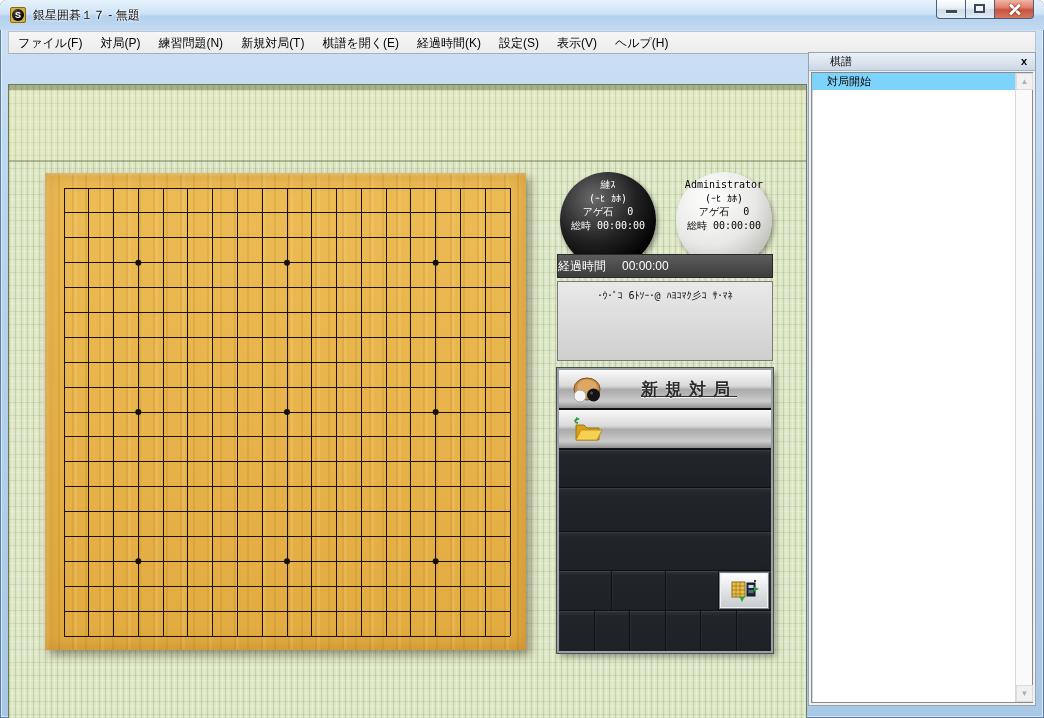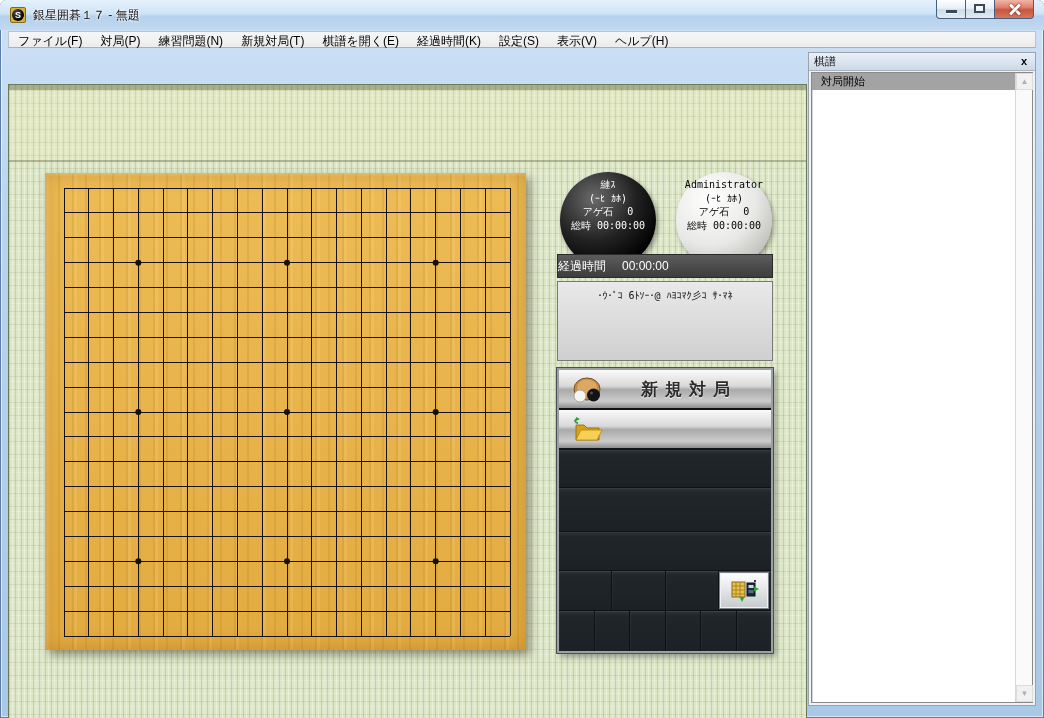--- a/index.html
+++ b/index.html
@@ -27,23 +27,23 @@
   .cap-btn.min   { width:30px; border-radius:0 0 0 4px; }
   .cap-btn.max   { width:28px; border-left:none; border-right:none; }
   .cap-btn.close { width:40px; border-radius:0 0 4px 0;
     background:linear-gradient(180deg,#f2b5a4 0%,#e08270 40%,#c7543e 55%,#d8775e 100%); }
   .glyph-min { position:absolute; left:9px; bottom:5px; width:11px; height:3px; background:#3a4a58; box-shadow:0 1px 0 rgba(255,255,255,.7);}
   .glyph-max { position:absolute; left:8px; top:4px; width:11px; height:9px; border:2px solid #3a4a58; background:rgba(255,255,255,.6);}
   .glyph-x1,.glyph-x2 { position:absolute; left:13px; top:8px; width:14px; height:3px; background:#fff; border-radius:1px;
     box-shadow:0 0 2px #5a1408; }
   .glyph-x1 { transform:rotate(45deg);} .glyph-x2 { transform:rotate(-45deg);}
   
-  .menubar { position:absolute; left:8px; top:31px; width:1028px; height:17px;
+  .menubar { position:absolute; left:8px; top:31px; width:1028px; height:23px;
     background:linear-gradient(180deg,#f6f6f6,#ececec); border:1px solid #b9c3cd; border-bottom-color:#a6b0ba;
-    display:flex; align-items:flex-start; }
+    display:flex; align-items:flex-end; }
   .menu-item { font-size:12px; color:#000; padding:0 9px; line-height:19px; cursor:default; }
   
   .client { position:absolute; left:8px; top:52px; width:1028px; height:658px; }
   
   .tatami { position:absolute; left:0; top:0; width:799px; height:658px;
     background-color:#dde7c6;
     background-image:
       repeating-linear-gradient(90deg, rgba(130,150,90,.28) 0 1px, rgba(0,0,0,0) 1px 3px, rgba(255,255,255,.30) 3px 4px, rgba(0,0,0,0) 4px 6px),
       repeating-linear-gradient(0deg, rgba(115,135,85,.16) 0 1px, rgba(0,0,0,0) 1px 8px, rgba(255,255,255,.22) 8px 9px, rgba(0,0,0,0) 9px 13px);
     border:1px solid #6a7a5a;margin-top:32px; }
@@ -83,40 +83,40 @@
     font-family:"DejaVu Sans Mono","Liberation Mono",monospace; }
   
   .panel { position:absolute; left:548px; top:283px; width:216px; height:285px; z-index:2;
     background:#1c2225; border:2px solid #9aa0a4; box-shadow:0 0 0 1px #4a4f52, 3px 4px 6px rgba(0,0,0,.35); }
   .big-btn { position:relative; width:100%; height:40px; border-bottom:2px solid #101316; cursor:pointer;
     background:linear-gradient(180deg,#fafafa 0%,#d9d9d9 42%,#a9a9a9 52%,#cccccc 82%,#8f8f8f 100%); }
   .big-btn .bicon { position:absolute; left:12px; top:6px; width:32px; height:28px; }
   .big-btn .blabel { position:absolute; left:48px; right:0; top:0; height:100%;
     display:flex; align-items:center; justify-content:center;
     font-family:"Liberation Serif",serif; font-weight:bold; font-size:17px; letter-spacing:7px; color:#2c2c2c;
-    text-shadow:0 1px 1px rgba(255,255,255,.9); }
+    text-shadow:0 1px 1px rgba(255,255,255,.9);text-decoration:underline; }
   .slot-row { width:100%; background:linear-gradient(180deg,#2c3337 0%,#20272a 12%,#1b2124 100%);
     border-bottom:1px solid #0d1114; box-shadow:inset 0 1px 0 rgba(255,255,255,.05); display:flex; }
   .slot-cell { height:100%; border-right:1px solid #0d1114; box-shadow:inset 1px 1px 0 rgba(255,255,255,.04);
     flex:1; position:relative; }
   .slot-cell:last-child { border-right:none; }
   .mini-btn { position:absolute; right:2px; top:1px; width:50px; height:37px; cursor:pointer;
     background:linear-gradient(180deg,#ffffff,#c6cacd); border:1px solid #7d8489; box-shadow:inset 0 0 0 1px #eef2f4; }
   .mini-btn svg { position:absolute; left:11px; top:7px; }
   
   .sidebar { position:absolute; left:800px; top:0; width:228px; height:654px;
     background:#eef2f7; border:1px solid #9aa2ac; }
   .sb-header { position:relative; height:18px; background:linear-gradient(180deg,#eaf0f8,#cdd8e6);
-    border-bottom:1px solid #aab4c0; font-size:11px; color:#111; line-height:17px; padding-left:5px; }
+    border-bottom:1px solid #aab4c0; font-size:11px; color:#111; line-height:17px; padding-left:21px; }
   .sb-close { position:absolute; right:4px; top:1px; width:14px; height:15px; text-align:center;
     font-size:11px; font-weight:bold; color:#000; cursor:pointer; line-height:15px; }
   .sb-list { position:absolute; left:2px; right:2px; top:19px; bottom:2px; background:#fff;
     border:1px solid #8a8a8a; box-shadow:inset 1px 1px 0 #d4d4d4; }
-  .kifu-item { height:17px; margin-right:17px; background:#a3a3a3; color:#000;
-    font-size:11px; line-height:17px; padding-left:9px; }
+  .kifu-item { height:17px; margin-right:17px; background:#7dd3fc; color:#000;
+    font-size:11px; line-height:17px; padding-left:15px; }
   .sb-scroll { position:absolute; right:0; top:0; bottom:0; width:17px; background:#fafafa;
     border-left:1px solid #d8d8d8; }
   .scroll-btn { position:absolute; left:0; width:17px; height:17px; background:#f1f1f1;
     border:1px solid #dcdcdc; color:#a9b1bb; font-size:8px; text-align:center; line-height:15px; cursor:pointer; }
   .scroll-btn.up { top:0; } .scroll-btn.down { bottom:0; }
 </style>
 </head>
 <body>
 
 <div id="window">

